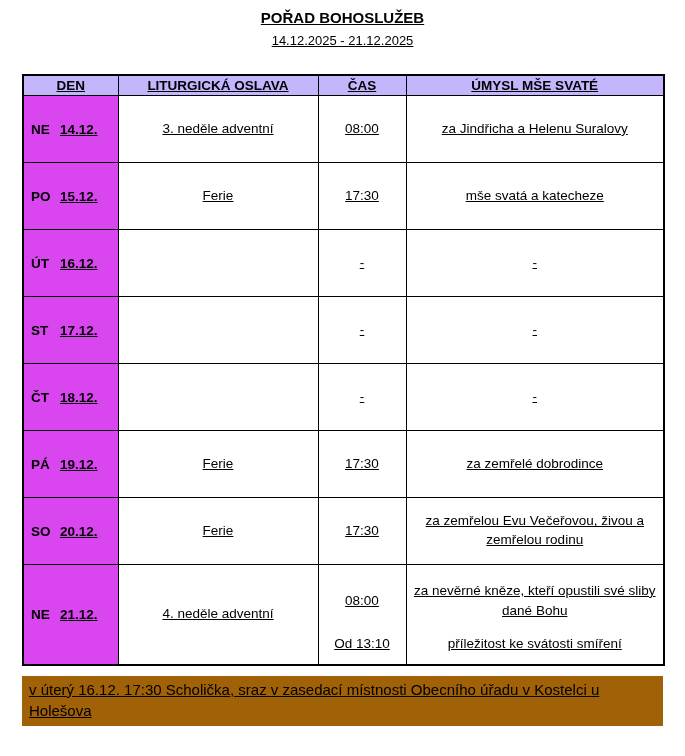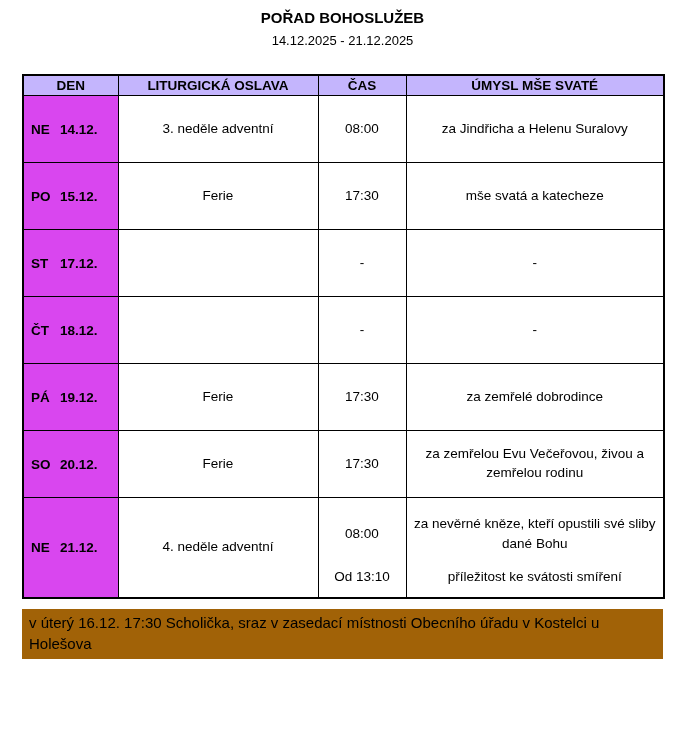--- a/index.html
+++ b/index.html
@@ -3,21 +3,21 @@
 <meta charset="utf-8">
 <style>
   * { margin: 0; padding: 0; box-sizing: border-box; }
   html, body {
     width: 685px; height: 756px;
     background: #ffffff;
     color: #000000;
     font-family: "Liberation Sans", sans-serif;
     overflow: hidden;
   }
-  .page { padding: 9px 22px 4px 22px; }
+  .page { padding: 9px 22px 4px 22px; text-decoration: underline; }
 
   
   .doc-header { text-align: center; }
   .title-line { font-size: 15px; font-weight: bold; line-height: 1.25; }
   .date-line  { font-size: 13px; font-weight: normal; margin-top: 5px; }
 
   
   table.schedule {
     width: 641px;
     margin-top: 26px;
@@ -117,20 +117,28 @@
 
       <tr class="row">
         <td class="day">
           <span class="abbr">PO</span><span>15.12.</span>
         </td>
         <td class="cel">Ferie</td>
         <td class="time">17:30</td>
         <td class="int">mše svatá a katecheze</td>
       </tr>
 
+      <tr class="row">
+        <td class="day">
+          <span class="abbr">ÚT</span><span>16.12.</span>
+        </td>
+        <td class="cel"></td>
+        <td class="time">-</td>
+        <td class="int">-</td>
+      </tr>
 
       <tr class="row">
         <td class="day">
           <span class="abbr">ST</span><span>17.12.</span>
         </td>
         <td class="cel"></td>
         <td class="time">-</td>
         <td class="int">-</td>
       </tr>
 

